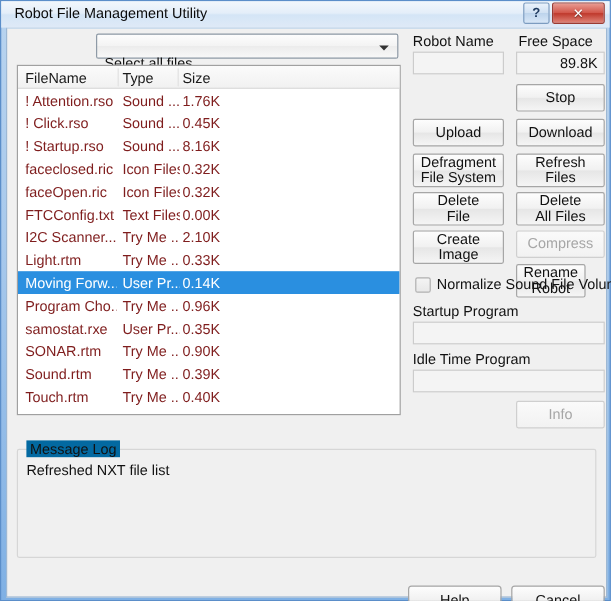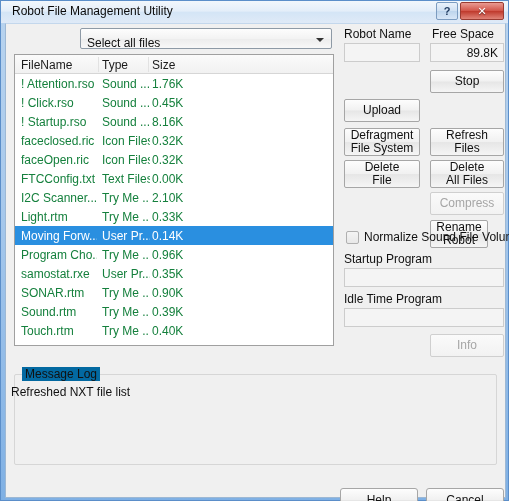--- a/index.html
+++ b/index.html
@@ -48,21 +48,21 @@
     border:1px solid #9db8d4;
     border-top:1px solid #c3d7ec;
   }
   
   .combo{
     position:absolute;left:74px;top:4px;width:252px;height:21px;
     box-sizing:border-box;
     background:linear-gradient(to bottom,#fdfdfd 0%,#f3f3f3 50%,#ececec 51%,#f8f8f8 100%);
     border:1px solid #8e9aa6;border-radius:2px;
   }
-  .combo-text{position:absolute;left:6px;top:7px;font-size:12px;color:#111;}
+  .combo-text{position:absolute;left:6px;top:17px;font-size:12px;color:#111;}
   .combo-arrow{
     position:absolute;right:7px;top:9px;width:0;height:0;
     border-left:4px solid transparent;border-right:4px solid transparent;
     border-top:4px solid #333;
   }
   
   .listbox{
     position:absolute;left:8px;top:30px;width:320px;height:292px;
     box-sizing:border-box;background:#fff;border:1px solid #a0a0a0;
     overflow:hidden;
@@ -75,21 +75,21 @@
   }
   .list-head .hc{
     position:absolute;top:3px;font-size:12px;color:#1a1a1a;
   }
   .hc.c0{left:6px;}
   .hc.c1{left:87px;}
   .hc.c2{left:137px;}
   .hsep{position:absolute;top:2px;height:15px;width:1px;background:#e2e2e2;}
   .hsep.s1{left:83px;}
   .hsep.s2{left:133px;}
-  .row{position:relative;height:19px;font-size:12px;color:#15803d;}
+  .row{position:relative;height:19px;font-size:12px;color:#7f1d1d;}
   .row.sel{background:#2a8fe0;color:#fff;}
   .row span{position:absolute;top:3px;white-space:nowrap;overflow:hidden;}
   .cell0{left:6px;width:76px;}
   .cell1{left:87px;width:48px;}
   .cell2{left:137px;width:60px;}
   
   .rp{position:absolute;left:330px;top:0;width:168px;height:330px;}
   .rp-label{position:absolute;font-size:12px;color:#111;}
   .field{
     position:absolute;box-sizing:border-box;height:19px;
@@ -117,21 +117,21 @@
   .cblabel{position:absolute;left:18px;top:0px;font-size:12px;color:#111;white-space:nowrap;}
   
   .group{
     position:absolute;left:8px;top:350px;width:483px;height:91px;
     box-sizing:border-box;border:1px solid #d6d6d6;border-radius:2px;
   }
   .group-title{
     position:absolute;left:16px;top:343px;background:#0369a1;
     padding:0 3px;font-size:12px;color:#111;
   }
-  .log-line{position:absolute;left:5px;top:361px;font-size:12px;color:#111;}
+  .log-line{position:absolute;left:16px;top:361px;font-size:12px;color:#111;}
   
   .bbtn{
     position:absolute;top:464px;width:78px;height:24px;box-sizing:border-box;
     background:linear-gradient(to bottom,#fdfdfd 0%,#f1f1f1 48%,#e6e6e6 52%,#f5f5f5 100%);
     border:1px solid #a6a6a6;border-radius:3px;
     font-size:12px;color:#111;
     display:flex;align-items:center;justify-content:center;
   }
 </style>
 </head>
@@ -248,27 +248,29 @@
       <div class="field" style="left:8px;top:19px;width:76px;">
         <span class="field-val"></span>
       </div>
       <div class="field" style="left:94px;top:19px;width:74px;">
         <span class="field-val">89.8K</span>
       </div>
 
       <div class="btn" style="left:94px;top:46px;width:74px;height:23px;">Stop</div>
 
       <div class="btn" style="left:8px;top:75px;width:76px;height:23px;">Upload</div>
+      <div class="btn" style="left:94px;top:75px;width:74px;height:23px;">Download</div>
 
       <div class="btn multi" style="left:8px;top:104px;width:76px;height:28px;">Defragment<br>File System</div>
       <div class="btn multi" style="left:94px;top:104px;width:74px;height:28px;">Refresh<br>Files</div>
 
       <div class="btn multi" style="left:8px;top:136px;width:76px;height:28px;">Delete<br>File</div>
       <div class="btn multi" style="left:94px;top:136px;width:74px;height:28px;">Delete<br>All Files</div>
 
+      <div class="btn multi" style="left:8px;top:168px;width:76px;height:28px;">Create<br>Image</div>
       <div class="btn disabled" style="left:94px;top:168px;width:74px;height:23px;">Compress</div>
 
       <div class="btn multi" style="left:94px;top:196px;width:58px;height:28px;">Rename<br>Robot</div>
 
       <div class="cbrow">
         <span class="cbox"></span>
         <span class="cblabel">Normalize Sound File Volume</span>
       </div>
 
       <div class="rp-label" style="left:8px;top:228px;">Startup Program</div>

